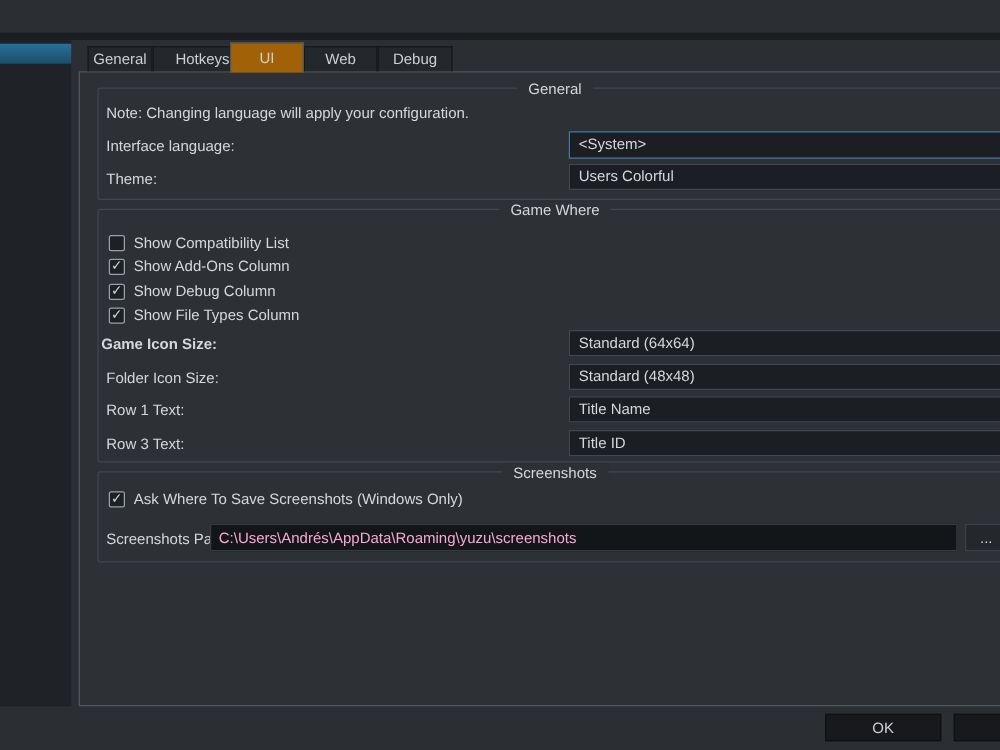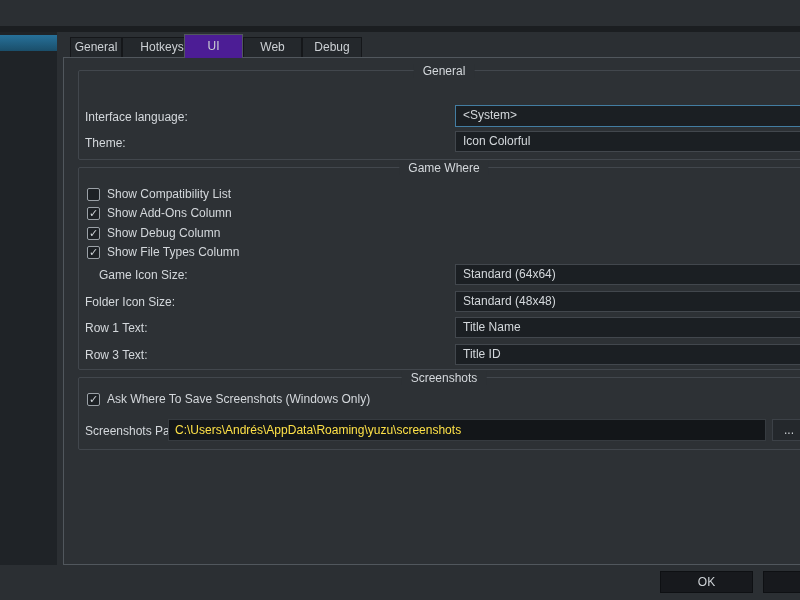--- a/index.html
+++ b/index.html
@@ -18,21 +18,21 @@
                   background:linear-gradient(#27719a,#1a4e6a); }
 
   
   .pane { position:absolute; left:63px; top:57px; width:760px; height:508px;
           background:#2d3135; border:1px solid #51575d; }
 
   
   .tab { position:absolute; top:37px; height:20px; background:#24282c; border:1px solid #15171a;
          border-bottom:none; color:#ccd0d4; font-size:12px; text-align:center; line-height:19px;
          z-index:2; cursor:default; }
-  .tab.selected { top:34px; height:24px; background:#4c1d95; border:1px solid #51575d;
+  .tab.selected { top:34px; height:24px; background:#a16207; border:1px solid #51575d;
                   border-bottom:none; line-height:23px; z-index:3; }
 
   
   .groupbox { position:absolute; left:78px; width:732px; border:1px solid #42474d; border-radius:2px; }
   .groupbox .gtitle { position:absolute; top:-7px; left:50%; transform:translateX(-50%);
                       background:#2d3135; padding:0 9px; font-size:12px; color:#d4d8dc; white-space:nowrap; }
   .gb-general { top:70px; height:90px; }
   .gb-gamelist { top:167px; height:203px; }
   .gb-screens { top:377px; height:73px; }
 
@@ -42,21 +42,21 @@
            border:1px solid #42474d; color:#d4d8dc; font-size:12px; line-height:19px;
            padding-left:7px; white-space:nowrap; overflow:hidden; cursor:default; }
   .combo.focused { border-color:#437da2; height:22px; }
 
   .cbrow { position:absolute; display:flex; align-items:center; gap:7px; height:14px; cursor:default; }
   .cbbox { width:13px; height:13px; background:#1d2125; border:1px solid #9ba1a7; border-radius:2px;
            color:#ced3d7; font-size:11px; line-height:11px; text-align:center; flex:0 0 auto; }
   .cbrow .cblabel { font-size:12px; color:#d4d8dc; white-space:nowrap; }
 
   .pathfield { position:absolute; left:89px; top:41px; width:598px; height:22px; background:#131619;
-               border:1px solid #363b40; color:#fde047; font-size:12px; padding:0 6px;
+               border:1px solid #363b40; color:#f9a8d4; font-size:12px; padding:0 6px;
                font-family:"Liberation Sans","DejaVu Sans",sans-serif; }
   .browse-btn { position:absolute; left:693px; top:41px; width:34px; height:22px; background:#24282c;
                 border:1px solid #3c4147; color:#ced2d6; font-size:12px; text-align:center;
                 line-height:20px; cursor:default; }
 
   
   .footer-btn { position:absolute; top:571px; height:22px; background:#17191d; border:1px solid #0e1013;
                 color:#ced2d6; font-size:12px; text-align:center; line-height:20px; cursor:default; }
   .btn-ok { left:660px; width:93px; }
   .btn-cancel { left:763px; width:115px; }
@@ -75,27 +75,28 @@
   <div class="pane"></div>
 
   <div class="tab" style="left:70px;width:52px;">General</div>
   <div class="tab" style="left:122px;width:80px;">Hotkeys</div>
   <div class="tab selected" style="left:184px;width:59px;">UI</div>
   <div class="tab" style="left:243px;width:59px;">Web</div>
   <div class="tab" style="left:302px;width:60px;">Debug</div>
 
   <div class="groupbox gb-general">
     <span class="gtitle">General</span>
+    <span class="lbl" style="left:6px;top:12px;">Note: Changing language will apply your configuration.</span>
     <span class="lbl" style="left:6px;top:39px;">Interface language:</span>
     <div class="combo focused" style="top:34px;">
       <span>&lt;System&gt;</span>
     </div>
     <span class="lbl" style="left:6px;top:65px;">Theme:</span>
     <div class="combo" style="top:60px;">
-      <span>Icon Colorful</span>
+      <span>Users Colorful</span>
     </div>
   </div>
 
   <div class="groupbox gb-gamelist">
     <span class="gtitle">Game Where</span>
 
     <div class="cbrow" style="left:8px;top:19px;">
       <span class="cbbox"><span></span></span>
       <span class="cblabel">Show Compatibility List</span>
     </div>
@@ -105,21 +106,21 @@
     </div>
     <div class="cbrow" style="left:8px;top:58px;">
       <span class="cbbox"><span>✓</span></span>
       <span class="cblabel">Show Debug Column</span>
     </div>
     <div class="cbrow" style="left:8px;top:77px;">
       <span class="cbbox"><span>✓</span></span>
       <span class="cblabel">Show File Types Column</span>
     </div>
 
-    <span class="lbl" style="left:20px;top:100px;">Game Icon Size:</span>
+    <span class="lbl" style="left:2px;top:100px;font-weight:bold;">Game Icon Size:</span>
     <div class="combo" style="top:96px;">
       <span>Standard (64x64)</span>
     </div>
 
     <span class="lbl" style="left:6px;top:127px;">Folder Icon Size:</span>
     <div class="combo" style="top:123px;">
       <span>Standard (48x48)</span>
     </div>
 
     <span class="lbl" style="left:6px;top:153px;">Row 1 Text:</span>

